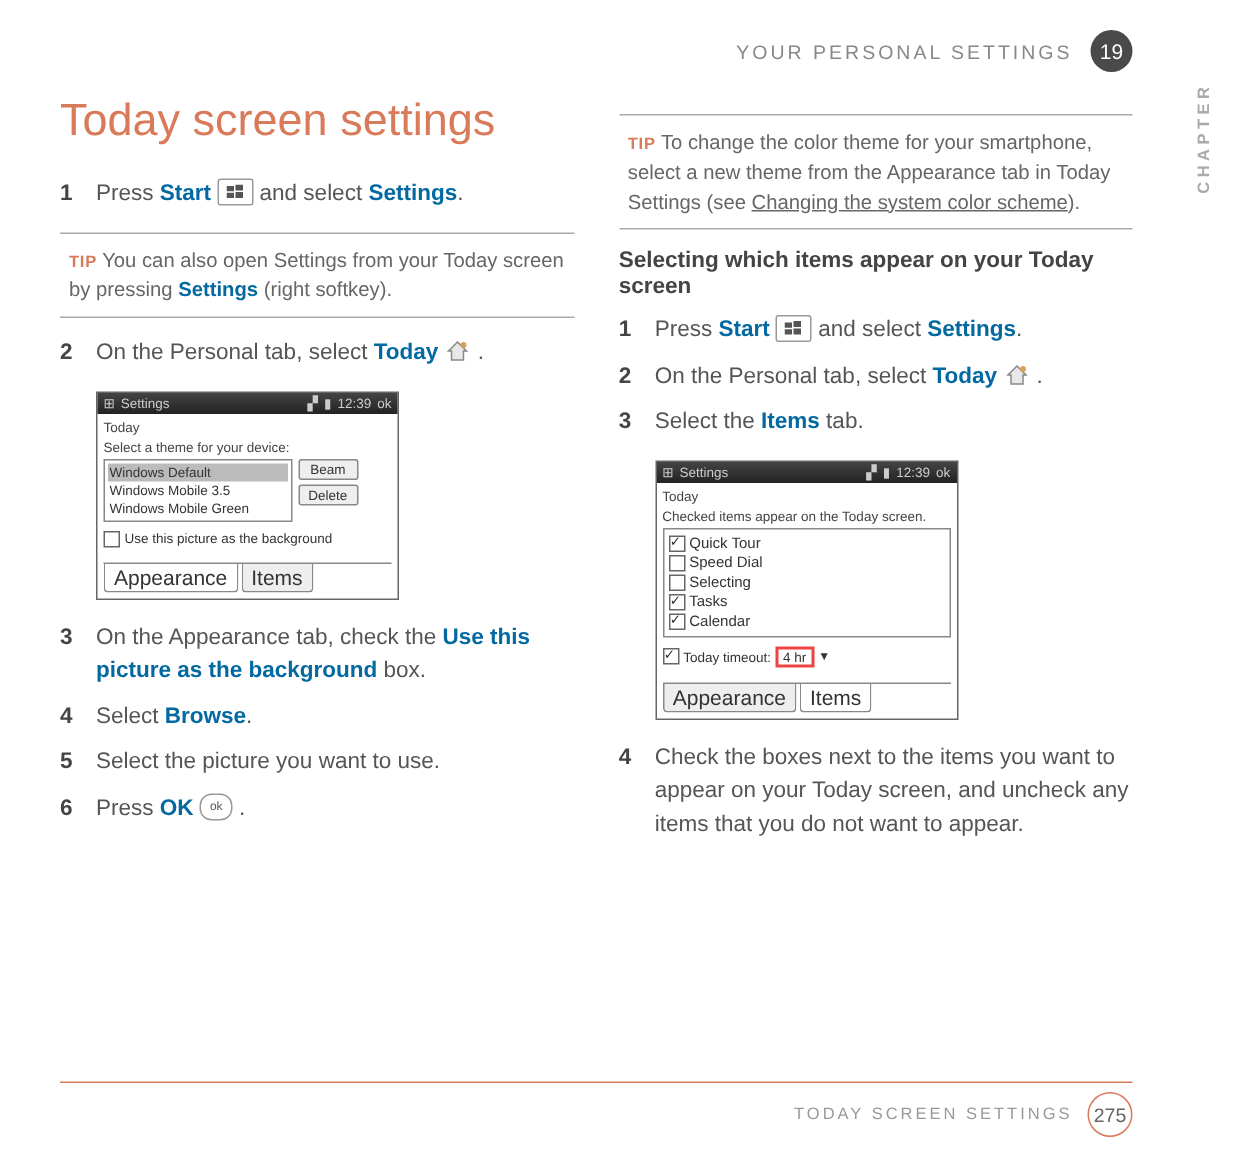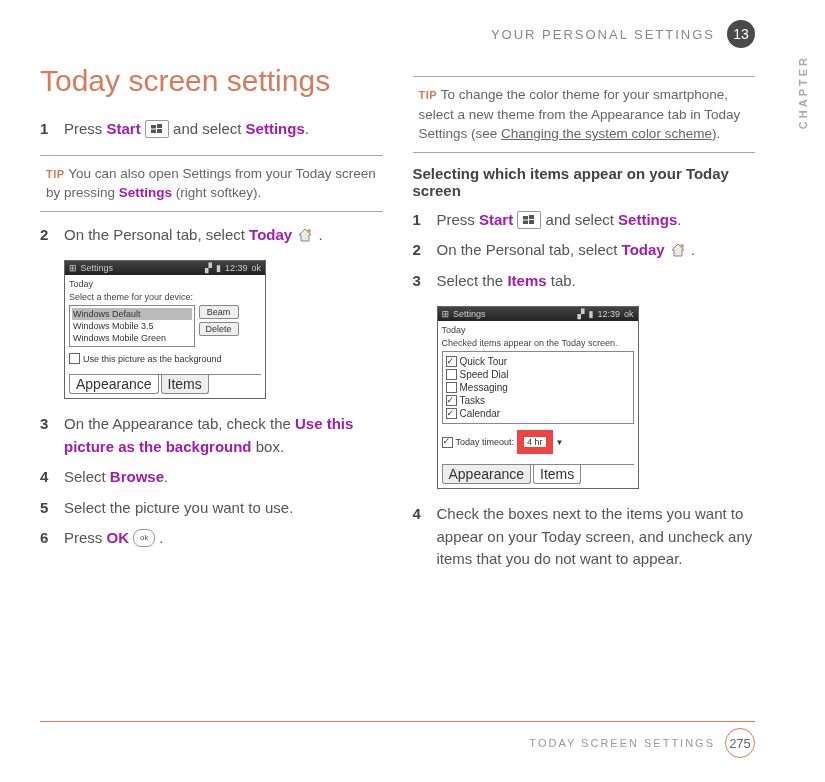--- a/index.html
+++ b/index.html
@@ -107,21 +107,21 @@
   .tip-label {
     color: #d97a5a;
     font-weight: bold;
     font-size: 11px;
     letter-spacing: 0.5px;
   }
   .tip-link {
     text-decoration: underline;
     color: #666;
   }
-  b { color: #a21caf; }
+  b { color: #0369a1; }
   .icon-win {
     display: inline-flex;
     align-items: center;
     justify-content: center;
     width: 22px;
     height: 16px;
     border: 1px solid #999;
     border-radius: 2px;
     vertical-align: middle;
     font-size: 10px;
@@ -197,21 +197,21 @@
     text-align: center;
   }
   .ss-check { margin-top: 6px; font-size: 9px; display:flex; align-items:center; gap:3px;}
   .ss-checkbox { width:9px; height:9px; border:1px solid #666; display:inline-block; }
   .ss-checkbox.checked::after{content:"✓"; font-size:9px; position:relative; top:-2px; left:0;}
   .ss-tabs { margin-top: 10px; display:flex; gap:2px; border-top:1px solid #888; padding-top:0;}
   .ss-tab { border:1px solid #888; border-top:none; padding:1px 6px; font-size:14px; background:#eee; border-radius: 0 0 3px 3px;}
   .ss-tab.active{ background:#fff;}
   .ss-items { border:1px solid #888; padding:3px; }
   .ss-item-row{ display:flex; align-items:flex-start; gap:3px; font-size:10px; padding:1px 0;}
-  .ss-select{ border:7px solid #ef4444; padding:0 3px; font-size:9px; display:inline-block;}
+  .ss-select{ border:2px solid #ef4444; padding:0 3px; font-size:9px; display:inline-block;}
   .footer {
     position: absolute;
     bottom: 24px;
     left: 40px;
     right: 70px;
     border-top: 1px solid #d97a5a;
     padding-top: 6px;
     display: flex;
     justify-content: flex-end;
     align-items: center;
@@ -233,21 +233,21 @@
     font-size: 13px;
     color: #666;
   }
 </style>
 </head>
 <body>
 
 <div class="page">
   <div class="header">
     <span class="header-title">YOUR PERSONAL SETTINGS</span>
-    <span class="page-num-circle">13</span>
+    <span class="page-num-circle">19</span>
   </div>
   <div class="chapter-side">CHAPTER</div>
 
   <div class="columns">
 
     <div class="col">
       <h1>Today screen settings</h1>
 
 
       <ol class="steps">
@@ -373,21 +373,21 @@
             <div class="ss-item-row">
                 <span class="ss-checkbox checked"></span>
                 <span>Quick Tour</span>
               </div>
             <div class="ss-item-row">
                 <span class="ss-checkbox"></span>
                 <span>Speed Dial</span>
               </div>
             <div class="ss-item-row">
                 <span class="ss-checkbox"></span>
-                <span>Messaging</span>
+                <span>Selecting</span>
               </div>
             <div class="ss-item-row">
                 <span class="ss-checkbox checked"></span>
                 <span>Tasks</span>
               </div>
             <div class="ss-item-row">
                 <span class="ss-checkbox checked"></span>
                 <span>Calendar</span>
               </div>
           </div>

